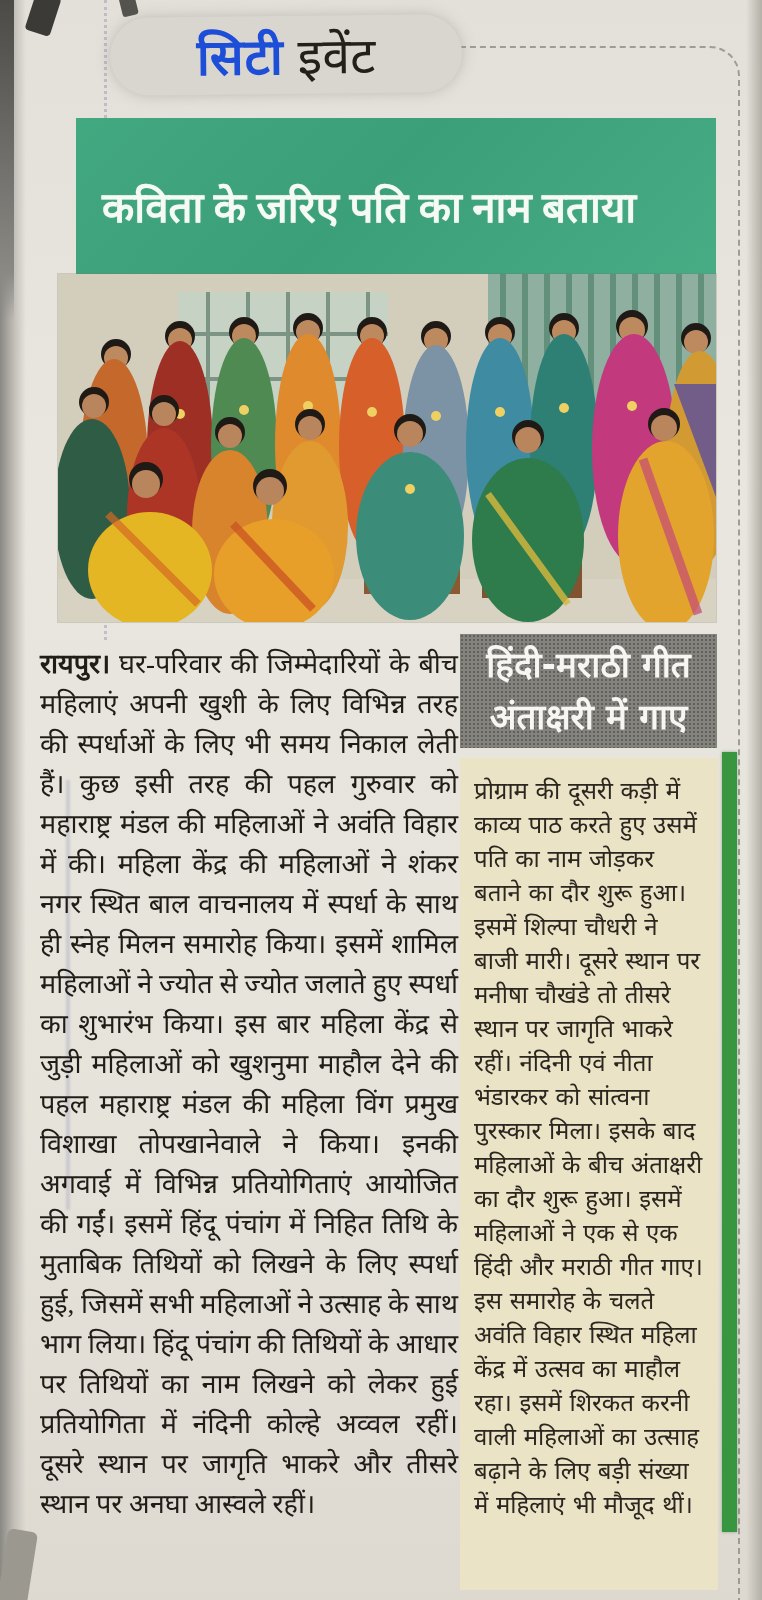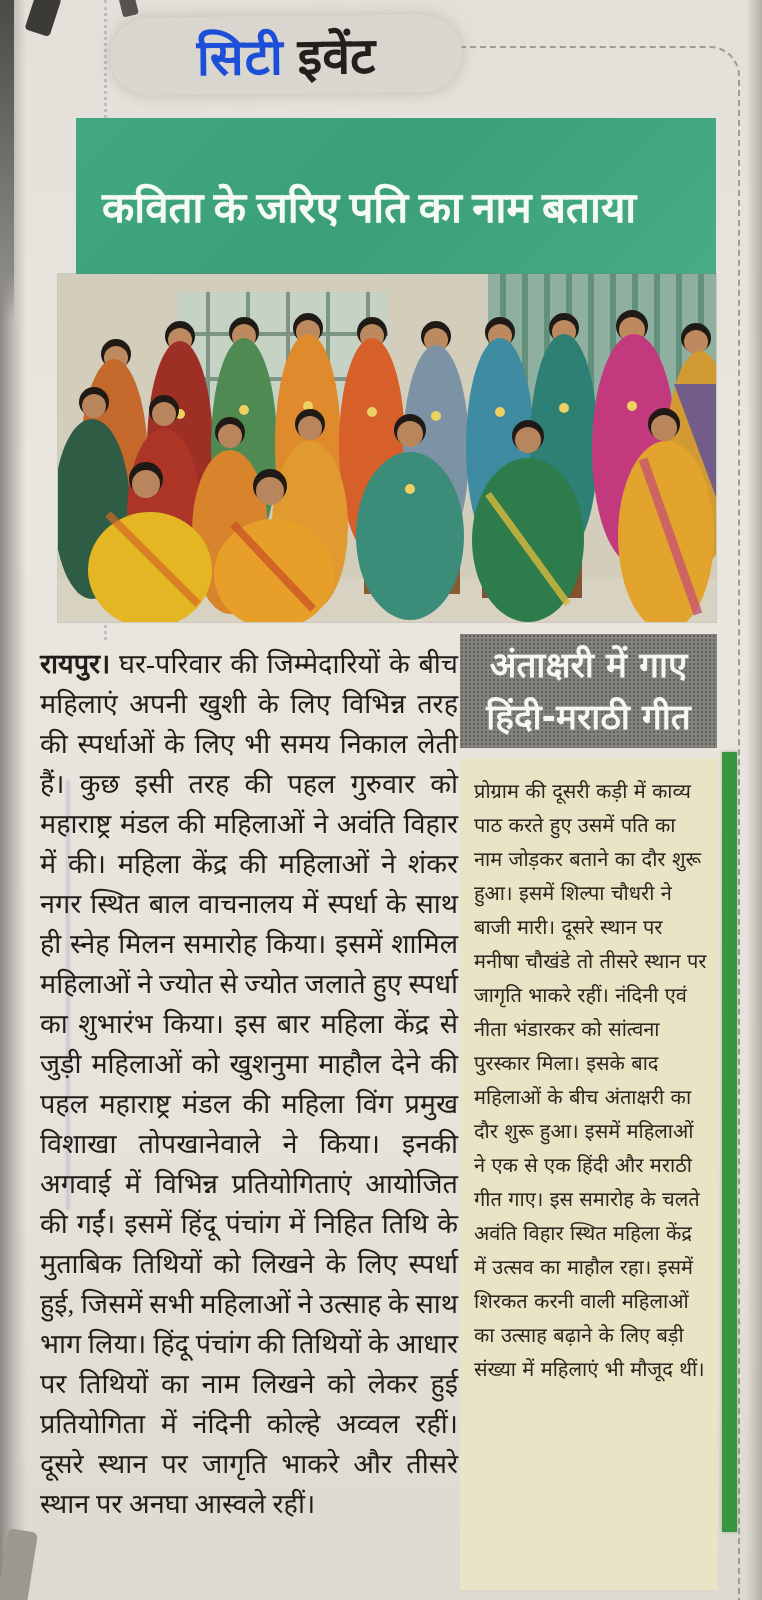--- a/index.html
+++ b/index.html
@@ -25,21 +25,21 @@
         border-top:2px dashed #8f8c85;border-right:2px dashed #8f8c85;
         border-top-right-radius:30px;opacity:.8;}
   .edge-right{position:absolute;right:0;top:0;width:16px;height:100%;
         background:linear-gradient(270deg,#b3b0a8,rgba(179,176,168,0));}
   
   .kicker-band{position:absolute;left:110px;top:16px;width:352px;height:78px;
         background:#d9d6cf;border-radius:40px;transform:rotate(-.6deg);
         display:flex;align-items:center;justify-content:center;gap:14px;
         box-shadow:0 0 14px rgba(120,118,112,.35);}
   .kicker-red{font-size:50px;font-weight:bold;color:#1d4ed8;letter-spacing:1px;}
-  .kicker-black{font-size:50px;font-weight:bold;color:#23201c;}
+  .kicker-black{font-size:50px;font-weight:normal;color:#23201c;}
   
   .headline-box{position:absolute;left:76px;top:118px;width:640px;height:180px;
         background:linear-gradient(135deg,#42a880 0%,#3b9f7a 45%,#48ad85 100%);
         color:#f6faf4;display:flex;flex-direction:column;justify-content:center;
         padding-left:26px;box-sizing:border-box;}
   .headline-line{font-family:"Liberation Serif","DejaVu Serif",serif;
         font-size:42px;font-weight:bold;line-height:64px;white-space:nowrap;
         text-shadow:0 0 1px rgba(255,255,255,.4);}
   
   .photo{position:absolute;left:58px;top:274px;width:658px;height:348px;
@@ -52,21 +52,21 @@
   
   .subhead-box{position:absolute;left:460px;top:634px;width:257px;height:114px;
         background-color:#85837d;
         background-image:radial-gradient(#615f5a 1px, rgba(0,0,0,0) 1.3px);
         background-size:4px 4px;
         display:flex;flex-direction:column;align-items:center;justify-content:center;}
   .subhead-line{color:#f7f6f2;font-size:35px;font-weight:bold;line-height:52px;
         white-space:nowrap;}
   .sidebar-body{position:absolute;left:460px;top:758px;width:258px;height:832px;
         background:#ebe3c6;box-sizing:border-box;padding:16px 10px 10px 14px;
-        font-size:20px;line-height:34px;color:#2b261f;}
+        font-size:24px;line-height:34px;color:#2b261f;}
   .accent-bar{position:absolute;left:722px;top:752px;width:15px;height:780px;
         background:#37963f;box-shadow:0 0 3px rgba(40,90,45,.4);}
 </style>
 </head>
 <body>
 
 <div class="scan">
 
   <div class="edge-left"></div>
   <div class="edge-left-dark"></div>
@@ -243,21 +243,21 @@
           <path d="M585 185 L640 340" stroke="#c64f75" stroke-width="9" opacity=".75"></path>
         </g>
     </g>
   </svg>
 
   <div class="article">
     <span class="dateline">रायपुर।</span><span> घर-परिवार की जिम्मेदारियों के बीच महिलाएं अपनी खुशी के लिए विभिन्न तरह की स्पर्धाओं के लिए भी समय निकाल लेती हैं। कुछ इसी तरह की पहल गुरुवार को महाराष्ट्र मंडल की महिलाओं ने अवंति विहार में की। महिला केंद्र की महिलाओं ने शंकर नगर स्थित बाल वाचनालय में स्पर्धा के साथ ही स्नेह मिलन समारोह किया। इसमें शामिल महिलाओं ने ज्योत से ज्योत जलाते हुए स्पर्धा का शुभारंभ किया। इस बार महिला केंद्र से जुड़ी महिलाओं को खुशनुमा माहौल देने की पहल महाराष्ट्र मंडल की महिला विंग प्रमुख विशाखा तोपखानेवाले ने किया। इनकी अगवाई में विभिन्न प्रतियोगिताएं आयोजित की गईं। इसमें हिंदू पंचांग में निहित तिथि के मुताबिक तिथियों को लिखने के लिए स्पर्धा हुई, जिसमें सभी महिलाओं ने उत्साह के साथ भाग लिया। हिंदू पंचांग की तिथियों के आधार पर तिथियों का नाम लिखने को लेकर हुई प्रतियोगिता में नंदिनी कोल्हे अव्वल रहीं। दूसरे स्थान पर जागृति भाकरे और तीसरे स्थान पर अनघा आस्वले रहीं।</span>
   </div>
 
   <div class="subhead-box">
+    <div class="subhead-line">हिंदी-मराठी गीत</div>
     <div class="subhead-line">अंताक्षरी में गाए</div>
-    <div class="subhead-line">हिंदी-मराठी गीत</div>
   </div>
 
   <div class="sidebar-body">प्रोग्राम की दूसरी कड़ी में काव्य पाठ करते हुए उसमें पति का नाम जोड़कर बताने का दौर शुरू हुआ। इसमें शिल्पा चौधरी ने बाजी मारी। दूसरे स्थान पर मनीषा चौखंडे तो तीसरे स्थान पर जागृति भाकरे रहीं। नंदिनी एवं नीता भंडारकर को सांत्वना पुरस्कार मिला। इसके बाद महिलाओं के बीच अंताक्षरी का दौर शुरू हुआ। इसमें महिलाओं ने एक से एक हिंदी और मराठी गीत गाए। इस समारोह के चलते अवंति विहार स्थित महिला केंद्र में उत्सव का माहौल रहा। इसमें शिरकत करनी वाली महिलाओं का उत्साह बढ़ाने के लिए बड़ी संख्या में महिलाएं भी मौजूद थीं।</div>
 
   <div class="accent-bar"></div>
 
 </div>
 
 </body></html>

